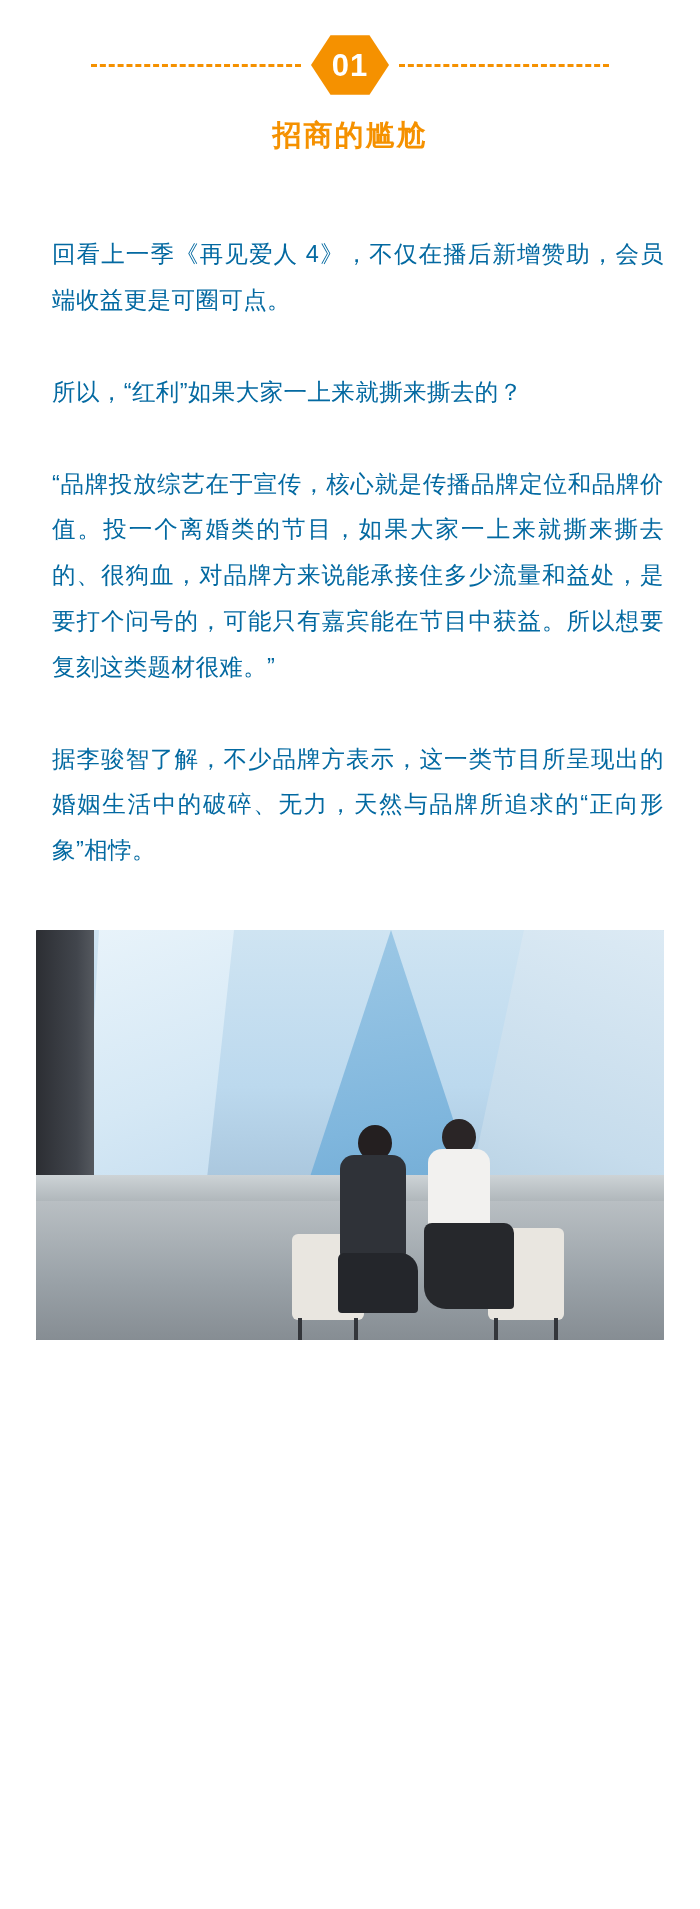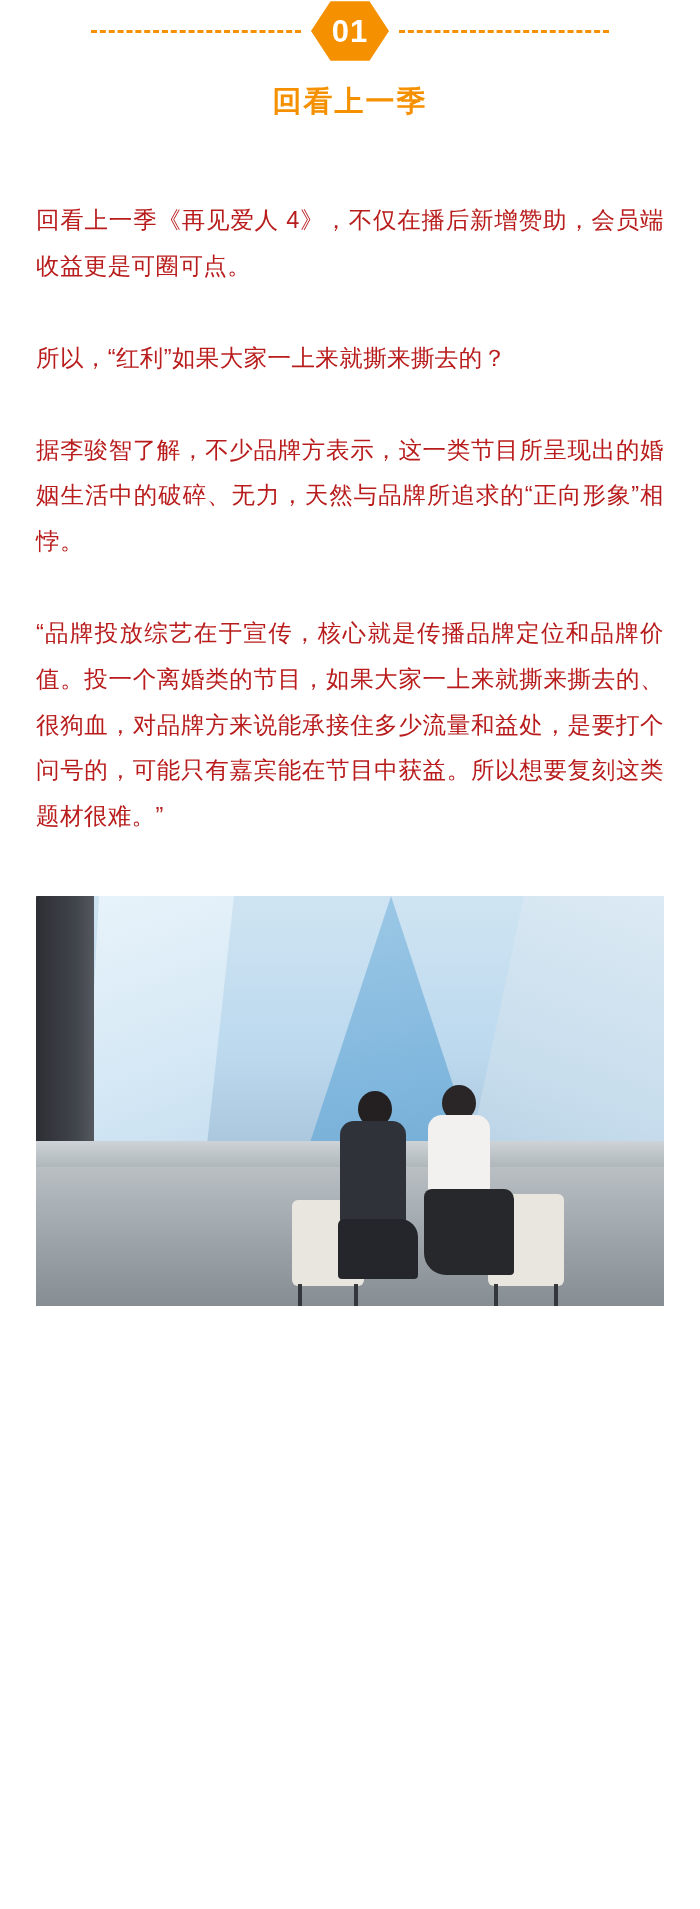--- a/index.html
+++ b/index.html
@@ -15,20 +15,21 @@
     -webkit-font-smoothing: antialiased;
   }
   .page {
     width: 700px;
     box-sizing: border-box;
     padding: 0 36px;
   }
 
   
   .section-head {
+    padding-top: 34px;
     display: flex;
     flex-direction: column;
     align-items: center;
   }
   .badge-row {
     display: flex;
     align-items: center;
     justify-content: center;
     width: 100%;
     height: 62px;
@@ -73,23 +74,23 @@
     text-align: center;
   }
 
   
   .article {
     margin-top: 52px;
   }
   .para {
     font-size: 23.5px;
     line-height: 1.95;
-    color: #b91c1c;
+    color: #0369a1;
     letter-spacing: 0.4px;
-    margin: 0 0 46px 0;
+    margin: 0 0 46px 16px;
     text-align: justify;
   }
   .para:last-of-type { margin-bottom: 0; }
 
   
   .figure {
     margin-top: 56px;
     padding-bottom: 44px;
   }
   .photo {
@@ -196,28 +197,28 @@
 
   <div class="section-head">
     <div class="badge-row">
       <div class="dash-line left"></div>
       <div class="hex-badge">
         <div class="hex-shape"></div>
         <span class="hex-num">01</span>
       </div>
       <div class="dash-line right"></div>
     </div>
-    <h2 class="section-title">回看上一季</h2>
+    <h2 class="section-title">招商的尴尬</h2>
   </div>
 
   <div class="article">
     <p class="para">回看上一季《再见爱人 4》，不仅在播后新增赞助，会员端收益更是可圈可点。</p>
     <p class="para">所以，“红利”如果大家一上来就撕来撕去的？</p>
+    <p class="para">“品牌投放综艺在于宣传，核心就是传播品牌定位和品牌价值。投一个离婚类的节目，如果大家一上来就撕来撕去的、很狗血，对品牌方来说能承接住多少流量和益处，是要打个问号的，可能只有嘉宾能在节目中获益。所以想要复刻这类题材很难。”</p>
     <p class="para">据李骏智了解，不少品牌方表示，这一类节目所呈现出的婚姻生活中的破碎、无力，天然与品牌所追求的“正向形象”相悖。</p>
-    <p class="para">“品牌投放综艺在于宣传，核心就是传播品牌定位和品牌价值。投一个离婚类的节目，如果大家一上来就撕来撕去的、很狗血，对品牌方来说能承接住多少流量和益处，是要打个问号的，可能只有嘉宾能在节目中获益。所以想要复刻这类题材很难。”</p>
   </div>
 
   <div class="figure">
     <div class="photo" title="综艺节目录制现场，一男一女坐在玻璃幕墙前的椅子上交谈">
       <div class="sky"></div>
       <div class="panel-left"></div>
       <div class="centre-frame"></div>
       <div class="right-glass"></div>
       <div class="curtain"></div>
       <div class="step"></div>

